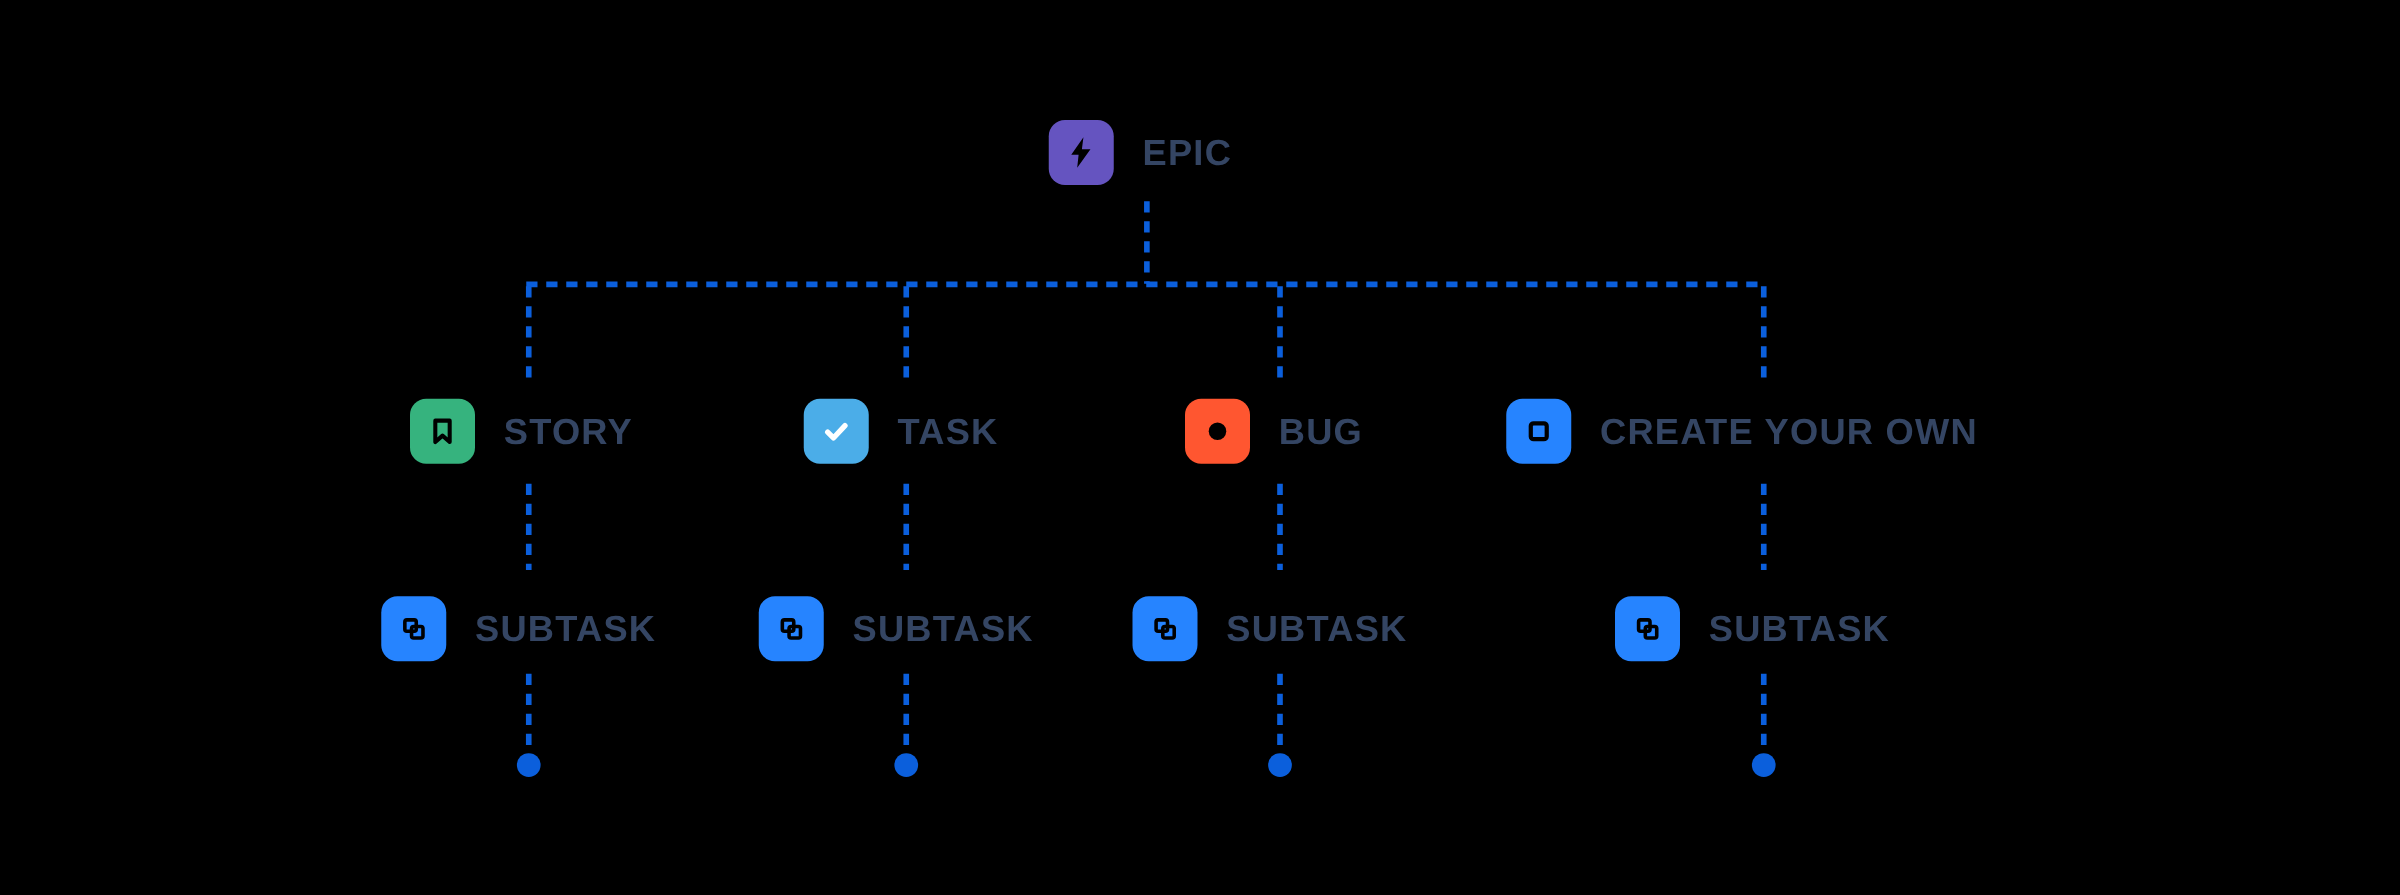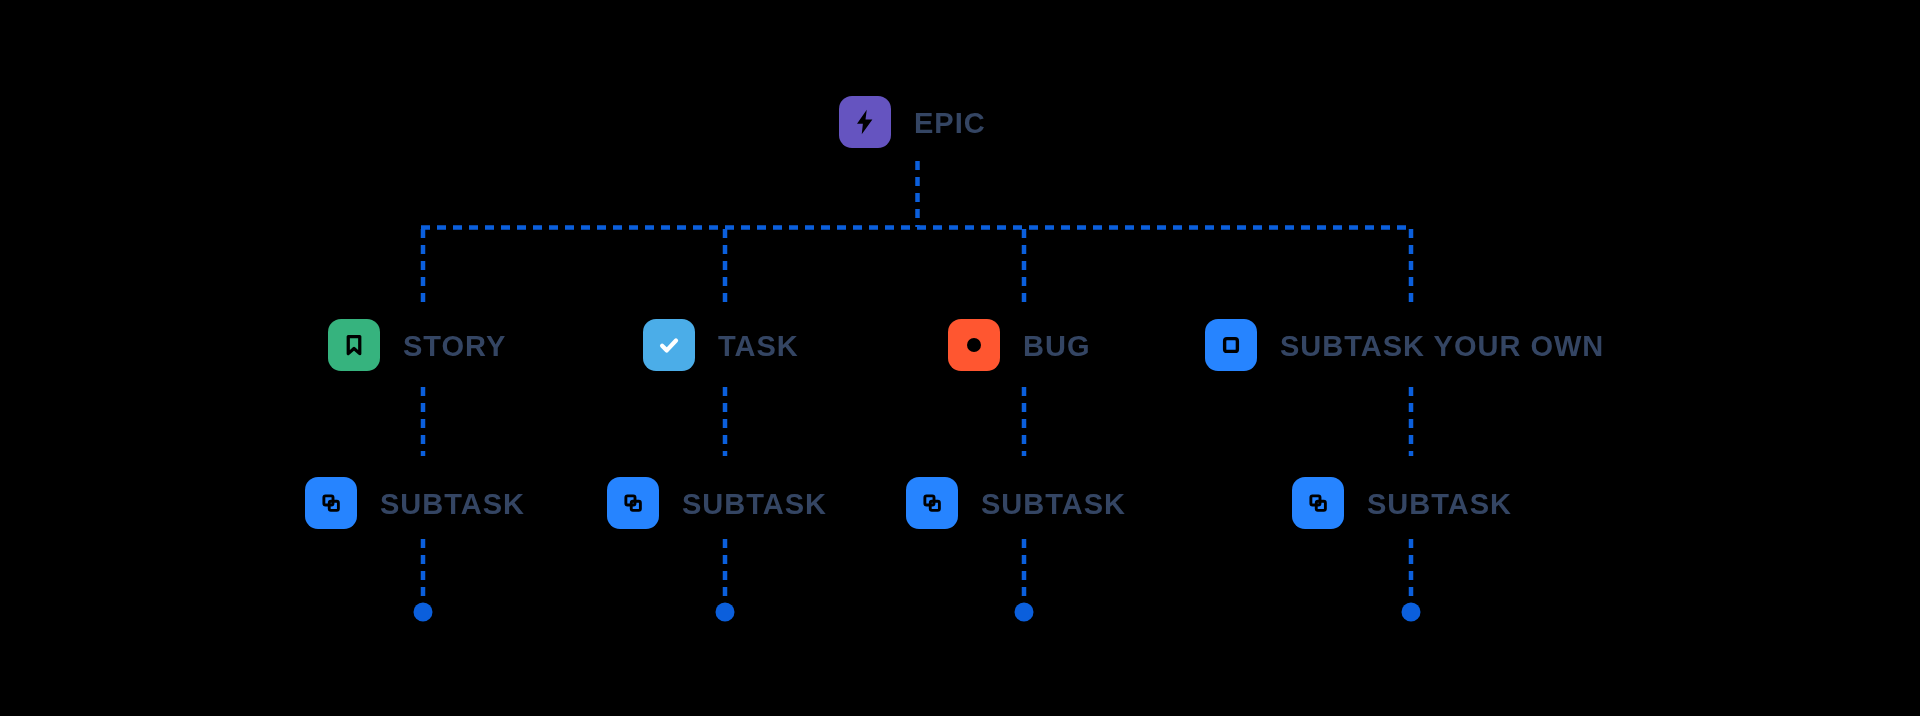--- a/index.html
+++ b/index.html
@@ -109,21 +109,21 @@
     </span>
     <span class="label" style="color: rgb(52, 69, 99);">BUG</span>
   </div>
 
   <div class="node" style="left:1205px; top:319px;">
     <span class="icon" style="background-color: rgb(38, 132, 255);">
       <svg width="30" height="30" viewBox="0 0 24 24">
         <rect x="6.9" y="6.9" width="10.2" height="10.2" rx="1.8" fill="none" stroke="#000" stroke-width="2.7"></rect>
       </svg>
     </span>
-    <span class="label" style="color: rgb(52, 69, 99);">SUBTASK YOUR OWN</span>
+    <span class="label" style="color: rgb(52, 69, 99);">CREATE YOUR OWN</span>
   </div>
 
   <div class="node" style="left:305px; top:477px;">
     <span class="icon" style="background-color: rgb(38, 132, 255);">
       <svg width="30" height="30" viewBox="0 0 24 24">
         <rect x="6.3" y="6.3" width="7.3" height="7.3" rx="1.3" fill="none" stroke="#000" stroke-width="2.3"></rect>
         <rect x="10.6" y="10.6" width="7.3" height="7.3" rx="1.3" fill="none" stroke="#000" stroke-width="2.3"></rect>
       </svg>
     </span>
     <span class="label" style="color: rgb(52, 69, 99);">SUBTASK</span>

